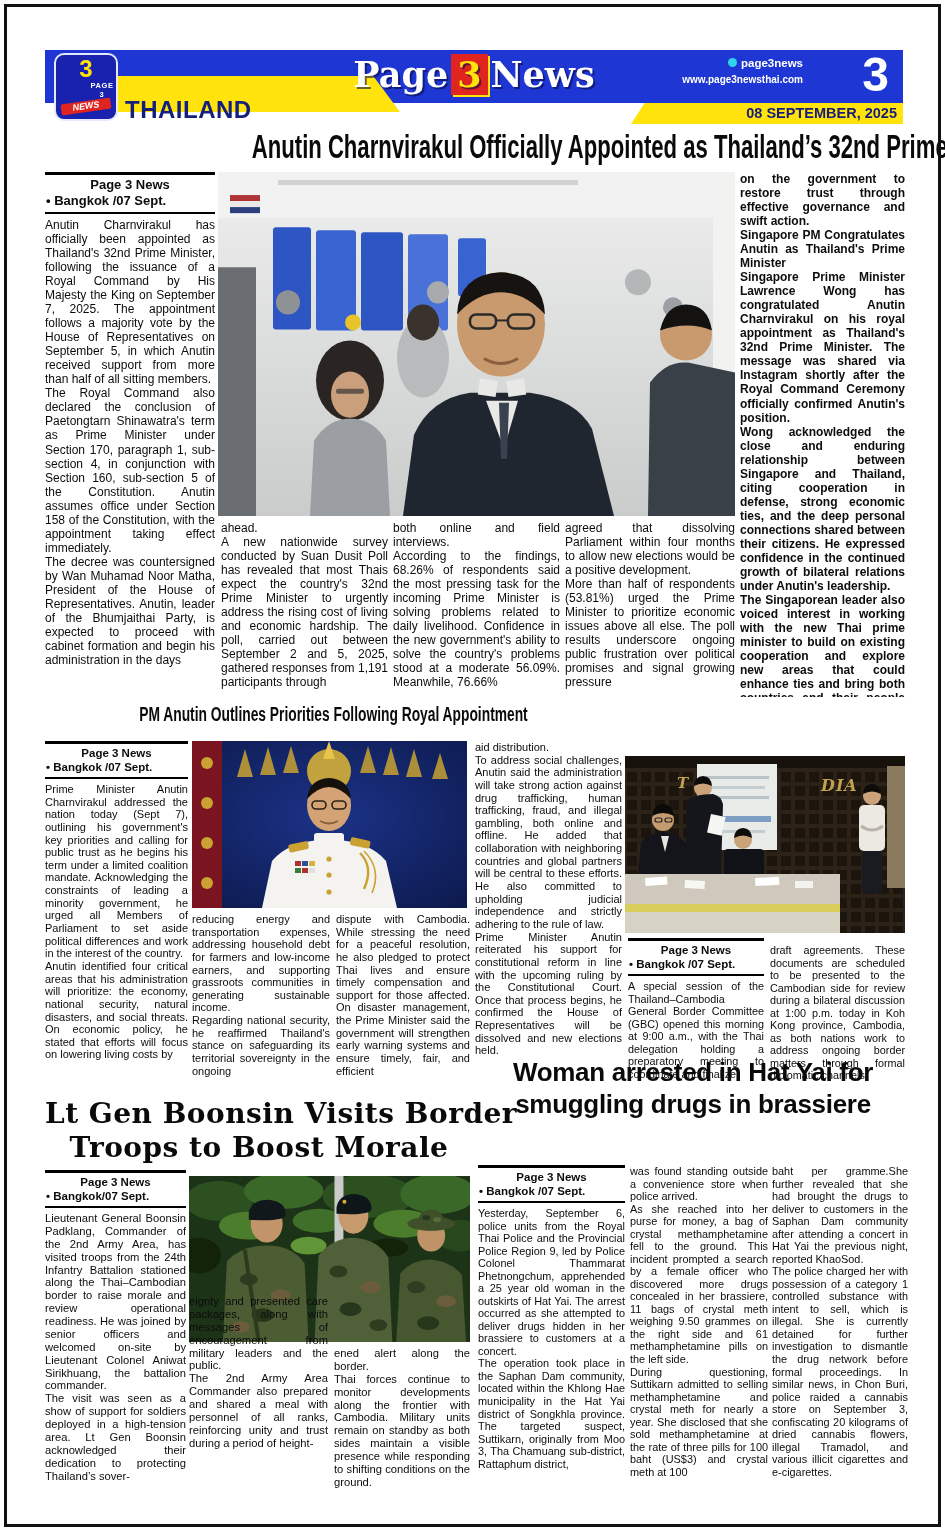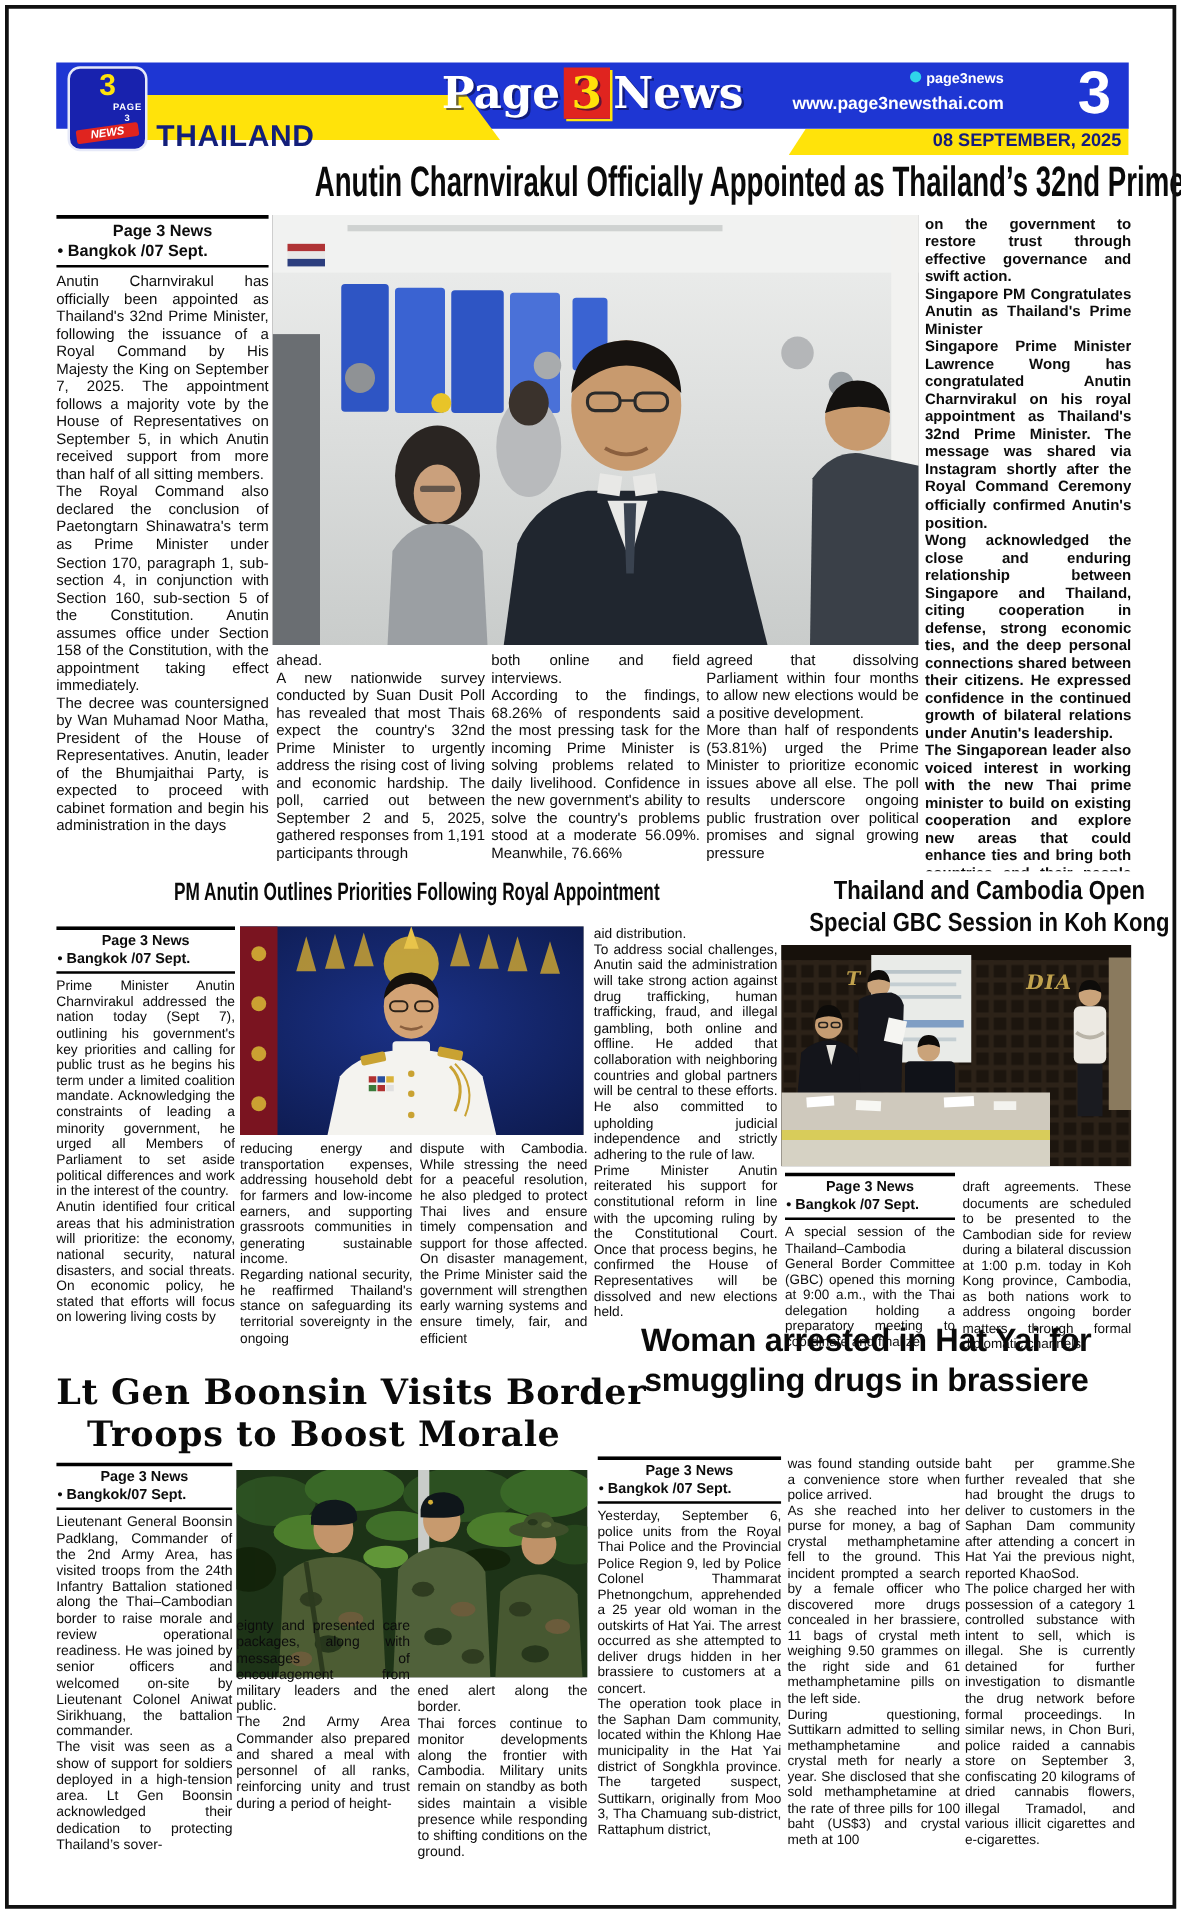--- a/index.html
+++ b/index.html
@@ -17,21 +17,21 @@
   .logo-page{color:#ffffff;font-weight:bold;font-size:7.5px;letter-spacing:.6px;line-height:9px;padding-left:32px;}
   .logo-news{background:#e0241f;color:#fff;font-style:italic;font-weight:bold;font-size:9px;line-height:11px;
              transform:rotate(-8deg);margin:2px 5px 0;border-radius:2px;}
   .region{position:absolute;left:80px;top:30px;z-index:2;font-size:24px;font-weight:bold;color:#131f7a;letter-spacing:.5px;margin-top:16px;}
   .mast-title{position:absolute;left:0;right:0;top:1px;text-align:center;color:#ffffff;z-index:1;
               font-family:"DejaVu Serif",serif;font-weight:bold;font-size:35px;line-height:48px;
               text-shadow:2px 2px 0 rgba(8,12,70,.6);}
   .title-3{background:#e0241f;color:#ffe30a;padding:0 6px;margin:0 3px;box-shadow:2px 2px 0 #ffe30a;}
   .social{position:absolute;right:100px;top:7px;color:#fff;font-size:11.5px;font-weight:bold;z-index:2;}
   .dot{width:9px;height:9px;background:#2fd4ea;border-radius:50%;display:inline-block;margin-right:4px;}
-  .website{position:absolute;right:100px;top:24px;color:#fff;font-size:14px;font-weight:bold;z-index:2;margin-left:24px;}
+  .website{position:absolute;right:100px;top:24px;color:#fff;font-size:10px;font-weight:bold;z-index:2;margin-left:24px;}
   .pagenum{position:absolute;right:14px;top:-3px;color:#fff;font-size:48px;font-weight:bold;line-height:56px;z-index:2;}
   .datestrip{position:absolute;right:0;top:53px;width:272px;height:21px;background:#ffe30a;
              clip-path:polygon(5% 0,100% 0,100% 100%,0 100%);text-align:right;font-size:14.5px;font-weight:bold;
              color:#141c7d;line-height:21px;padding-right:6px;box-sizing:border-box;z-index:2;}
 
   
   .hl{position:absolute;text-align:center;color:#0a0a0a;font-weight:bold;}
   .hl-inner{display:inline-block;white-space:pre;transform-origin:center;}
   .h-main{left:40px;top:127px;width:865px;font-size:34px;}
   .h-main .hl-inner{transform:scaleX(.65);}
@@ -80,22 +80,20 @@
     <div class="region">THAILAND</div>
     <div class="mast-title"><span>Page</span><span class="title-3">3</span><span>News</span></div>
     <div class="social"><span class="dot"></span><span>page3news</span></div>
     <div class="website">www.page3newsthai.com</div>
     <div class="pagenum">3</div>
     <div class="datestrip"><span>08 SEPTEMBER, 2025</span></div>
   </header>
 
   <div class="hl h-main"><span class="hl-inner">Anutin Charnvirakul Officially Appointed as Thailand’s 32nd Prime Minister</span></div>
   <div class="hl h-a2"><span class="hl-inner">PM Anutin Outlines Priorities Following Royal Appointment</span></div>
-  <div class="hl h-gbc"><span class="hl-inner">Thailand and Cambodia Open
-Special GBC Session in Koh Kong</span></div>
   <div class="hl h-boon"><span style="white-space:pre">Lt Gen Boonsin Visits Border
 Troops to Boost Morale</span></div>
   <div class="hl h-hat"><span style="white-space:pre">Woman arrested in Hat Yai for
 smuggling drugs in brassiere</span></div>
 
   <div class="col" style="left:45px;top:172px;width:170px;height:524px;">
     <div class="byline-block bl-lg">
       <div class="byline-source">Page 3 News</div>
       <div class="byline-loc">• Bangkok /07 Sept.</div>
     </div>

